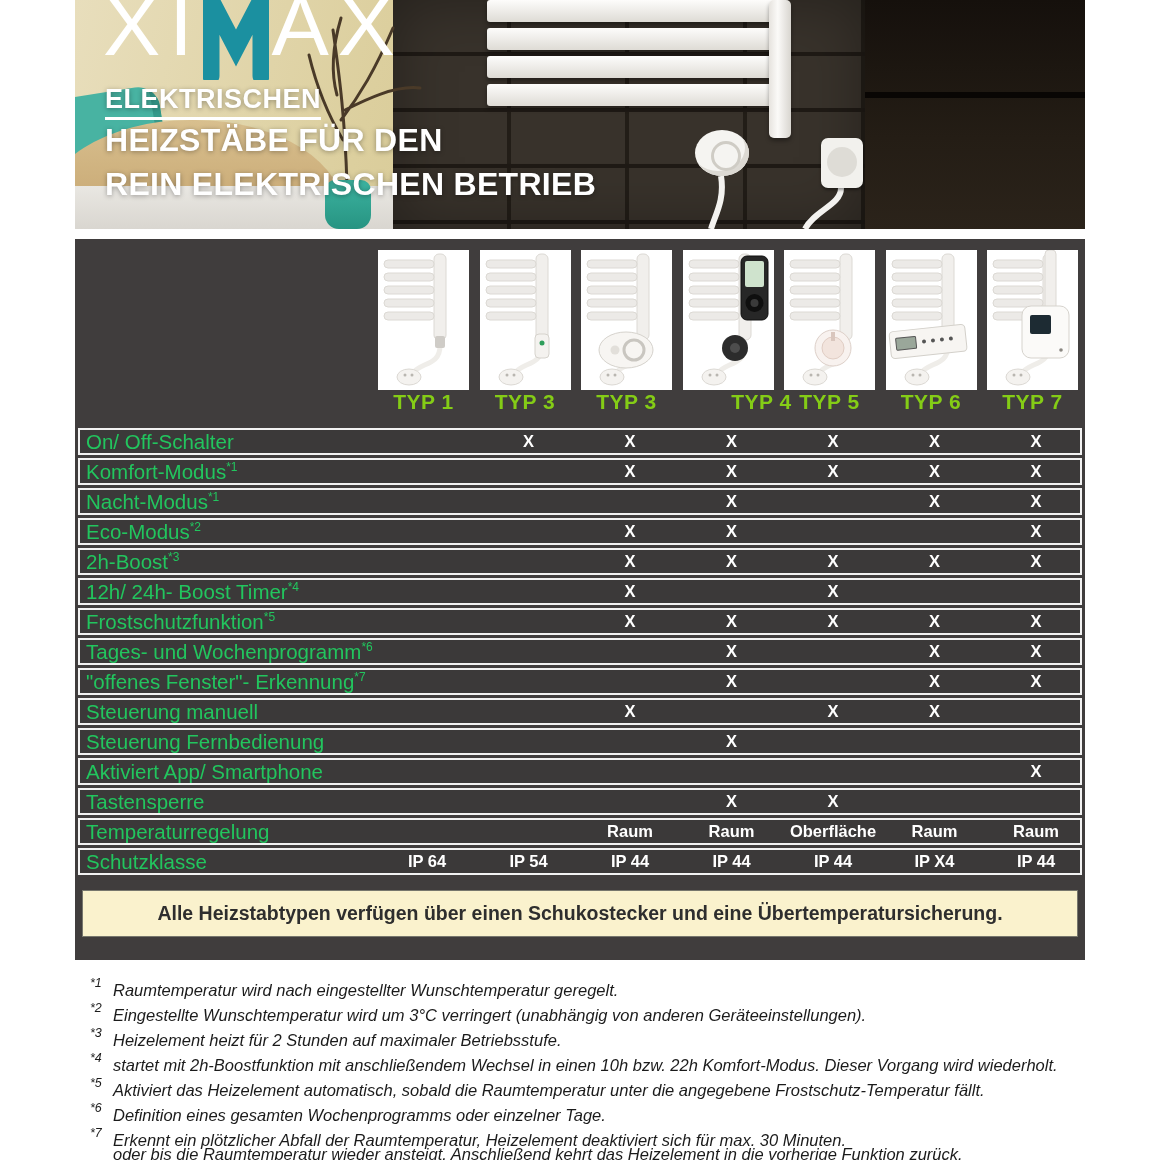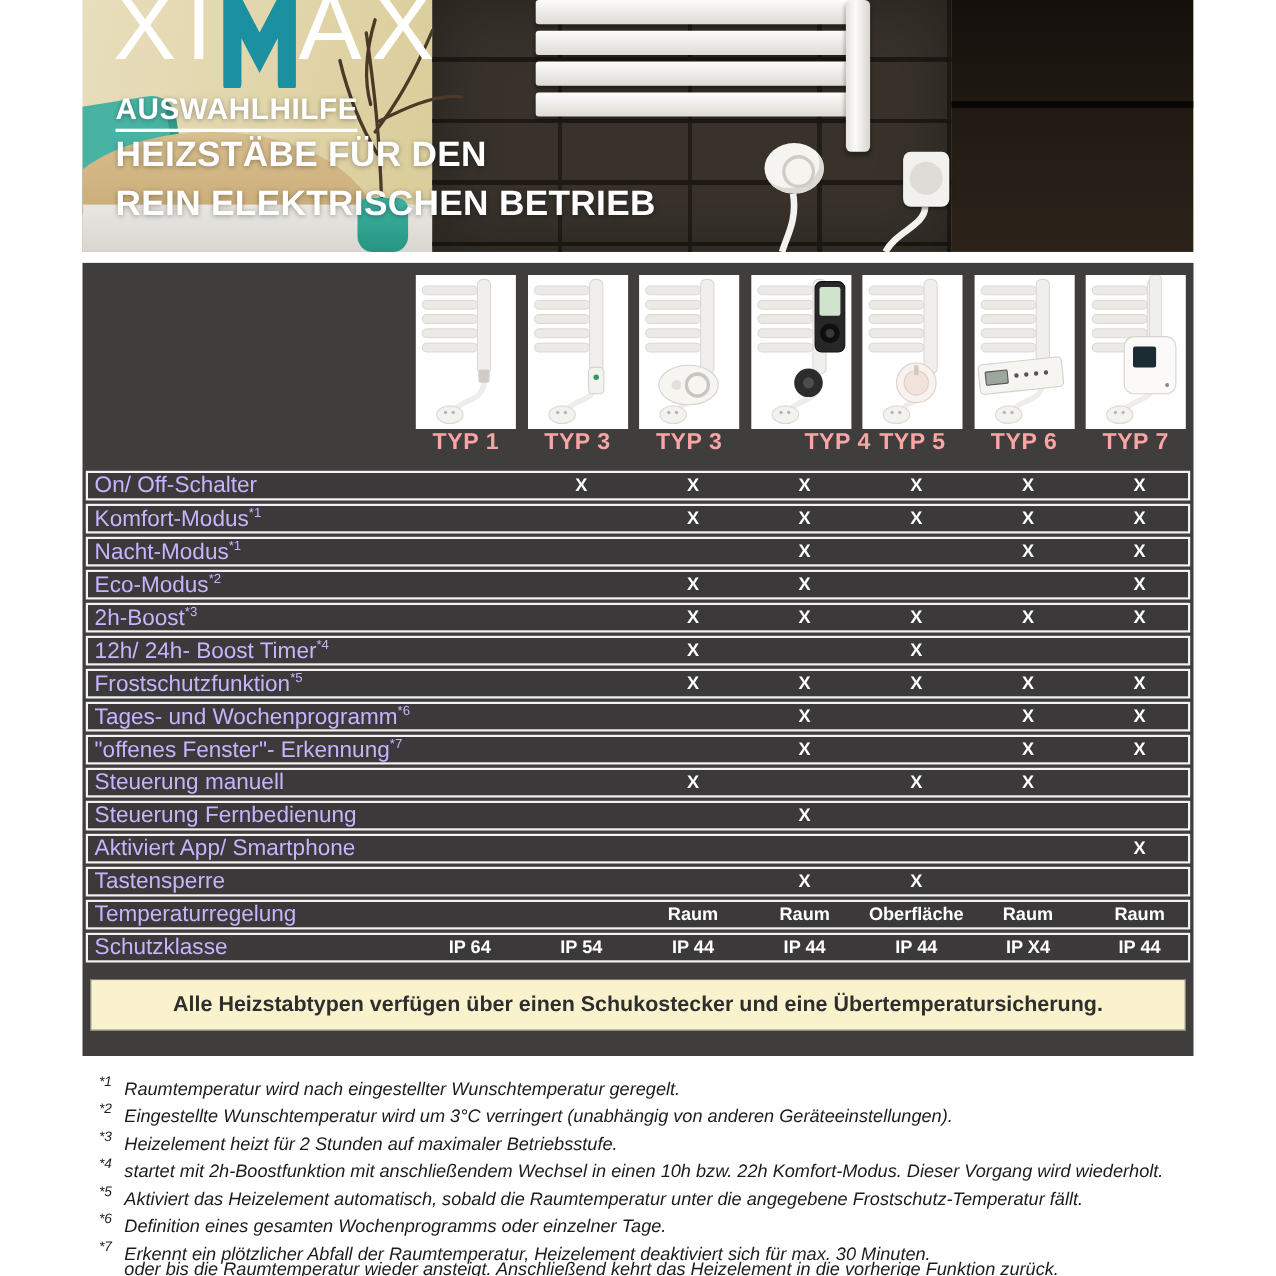--- a/index.html
+++ b/index.html
@@ -32,24 +32,24 @@
   .logo{left:28px;top:-18px;color:#ffffff;font-size:86px;font-weight:400;letter-spacing:.10em;line-height:1;display:flex;align-items:flex-start;}
   .logo svg{margin:6px 2px 0 2px;}
   .tagline{left:30px;top:84px;color:#fff;font-size:27px;font-weight:800;letter-spacing:.5px;
            border-bottom:3px solid #fff;padding-bottom:2px;text-shadow:0 1px 5px rgba(0,0,0,.35);}
   .title1{left:30px;top:122px;color:#fff;font-size:32px;font-weight:800;letter-spacing:.3px;text-shadow:0 1px 5px rgba(0,0,0,.35);}
   .title2{left:30px;top:166px;color:#fff;font-size:32px;font-weight:800;letter-spacing:.3px;text-shadow:0 1px 5px rgba(0,0,0,.35);}
 
   
   .panel{left:75px;top:239px;width:1010px;height:721px;background:#403d3d;}
   .pbox{top:11px;width:91px;height:140px;background:#fff;}
-  .ptyp{top:151px;width:101px;height:28px;color:#fca5a5;font-size:21px;font-weight:700;text-align:center;letter-spacing:.5px;}
+  .ptyp{top:151px;width:101px;height:28px;color:#84cc16;font-size:21px;font-weight:700;text-align:center;letter-spacing:.5px;}
   .rows{left:3px;top:189px;width:1004px;}
   .trow{position:relative;height:27px;margin-bottom:3px;background:#3b3939;border:2px solid #f2f2f2;box-sizing:border-box;}
-  .rlabel{position:absolute;left:6px;top:50%;transform:translateY(-52%);color:#c4b5fd;font-size:20.5px;white-space:nowrap;}
+  .rlabel{position:absolute;left:6px;top:50%;transform:translateY(-52%);color:#22c55e;font-size:20.5px;white-space:nowrap;}
   .rlabel sup{font-size:12px;}
   .cell{position:absolute;top:50%;transform:translate(-50%,-52%);color:#fff;font-weight:700;font-size:16.5px;white-space:nowrap;}
   .banner{left:7px;top:651px;width:996px;height:47px;background:#faf2cd;border:1px solid #77776d;box-sizing:border-box;
           display:flex;align-items:center;justify-content:center;color:#2e2e2e;font-size:19.5px;font-weight:700;}
 
   
   .notes{left:90px;top:981px;width:1010px;}
   .note{position:relative;padding-left:23px;margin-bottom:7px;height:18px;
         font-style:italic;font-size:16.5px;color:#1b1b1b;white-space:nowrap;}
   .note .mark{position:absolute;left:0;top:-5px;font-size:12.5px;}
@@ -83,21 +83,21 @@
     <div class="abs socket-hole"></div>
     <div class="abs vase"></div>
 
     <div class="abs logo">
       <span id="brand-left">XI</span>
       <svg width="66" height="92" viewBox="0 0 66 92">
         <polyline points="8,88 8,12 33,60 58,12 58,88" fill="none" stroke="#1b90a0" stroke-width="17" stroke-linecap="round" stroke-linejoin="miter"></polyline>
       </svg>
       <span id="brand-right">AX</span>
     </div>
-    <div class="abs tagline">AUSWAHLHILFE</div>
+    <div class="abs tagline">ELEKTRISCHEN</div>
     <div class="abs title2">REIN ELEKTRISCHEN BETRIEB</div>
     <div class="abs title1">HEIZSTÄBE FÜR DEN</div>
   </div>
 
   <div class="abs panel">
     <div id="products">
         <div class="abs pbox" style="left: 303px;"><svg width="91" height="140" viewBox="0 0 91 140">
             <rect x="56" y="4" width="12" height="86" rx="5" fill="#f1efec" stroke="#dcd9d4"></rect>
             <rect x="6" y="10" width="50" height="8" rx="4" fill="#eceae7" stroke="#dcd9d4"></rect>
             <rect x="6" y="23" width="50" height="8" rx="4" fill="#eceae7" stroke="#dcd9d4"></rect>

